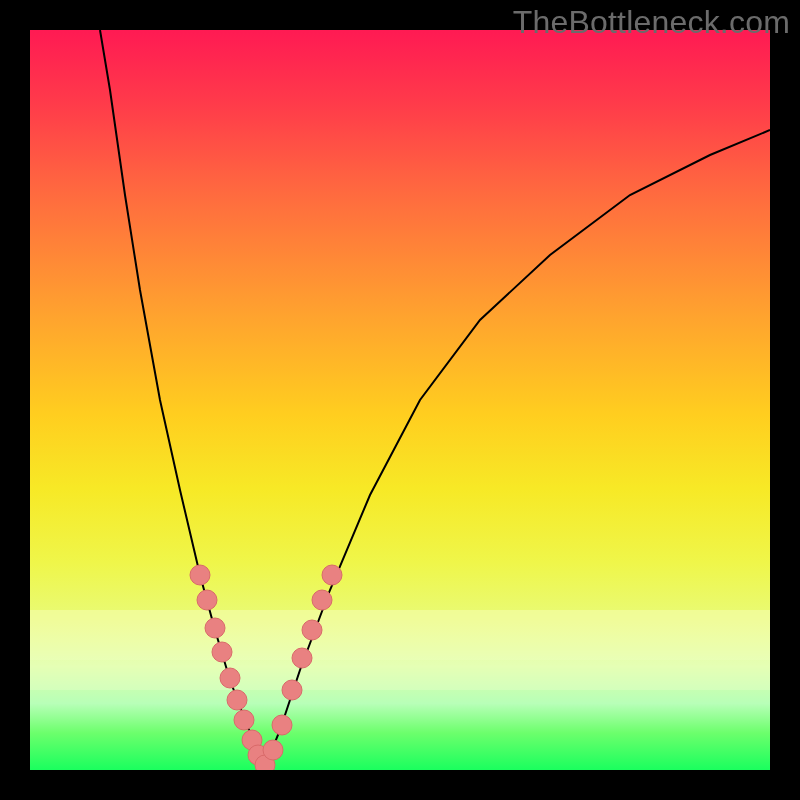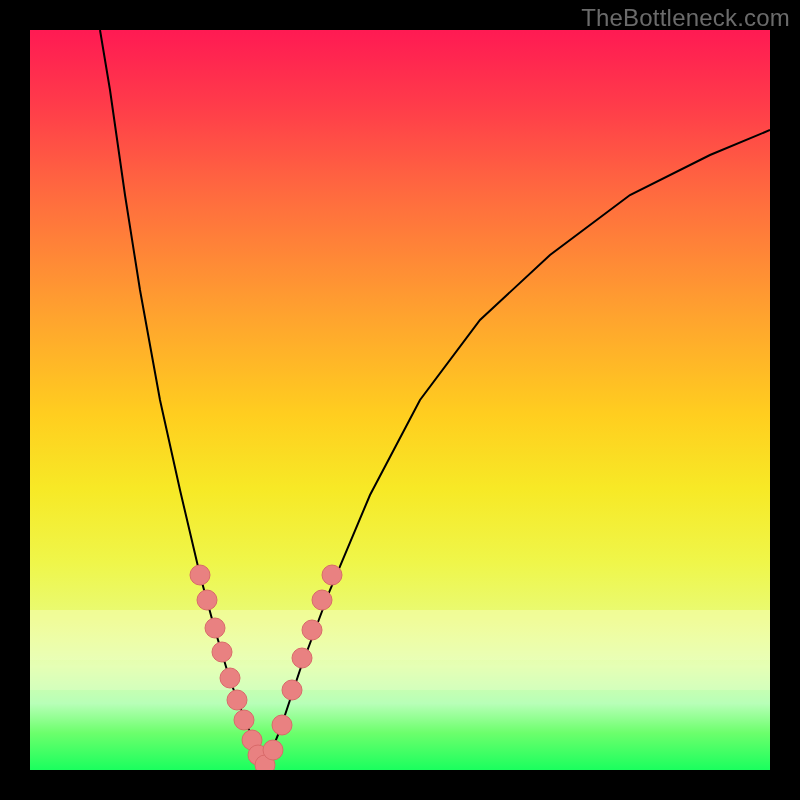--- a/index.html
+++ b/index.html
@@ -30,21 +30,21 @@
       #b8ffb8 91%,
       #6cff6c 95%,
       #1aff5e 100%
     );
   }
   .watermark {
     position: absolute;
     top: 4px;
     right: 10px;
     color: #6b6b6b;
-    font-size: 24px;
+    font-size: 32px;
     font-weight: 500;
     letter-spacing: 0.2px;
     z-index: 10;
   }
   svg.curves {
     position: absolute;
     left: 0;
     top: 0;
     width: 740px;
     height: 740px;

